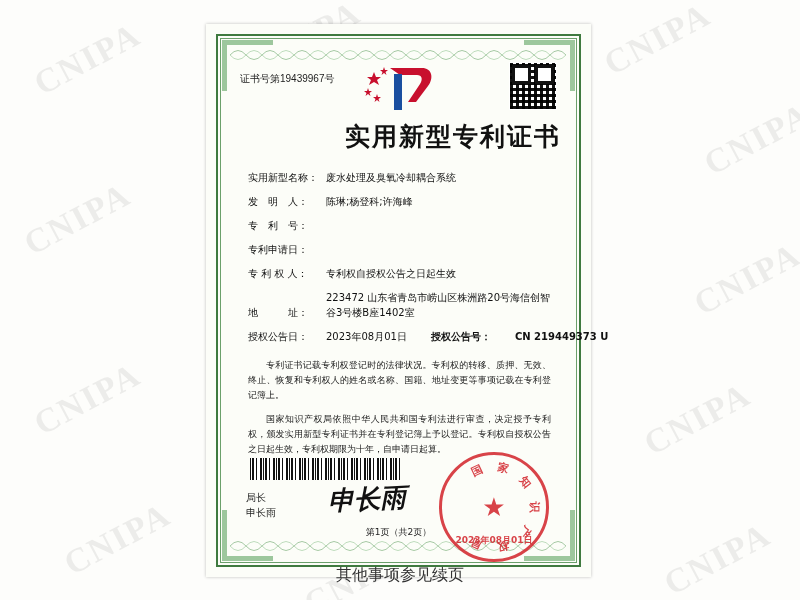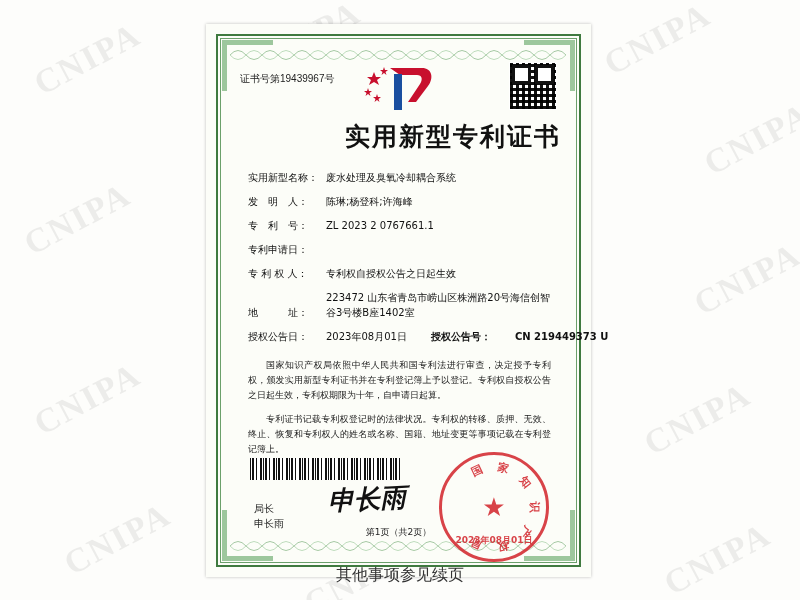--- a/index.html
+++ b/index.html
@@ -193,25 +193,24 @@
     top: 400px;
     width: 150px;
     height: 22px;
     background: repeating-linear-gradient(90deg,
       #111 0 1px, #fff 1px 2px, #111 2px 4px, #fff 4px 6px,
       #111 6px 7px, #fff 7px 10px, #111 10px 12px, #fff 12px 13px);
   }
 
   .sign-block {
     position: absolute;
-    left: 18px;
+    left: 10px;
     top: 432px;
     font-size: 10px;
     line-height: 15px;
-    margin-top: 11px;
   }
   .signature {
     position: absolute;
     left: 92px;
     top: 424px;
     font-family: "Liberation Serif", serif;
     font-size: 26px;
     font-style: italic;
     font-weight: bold;
     color: #111;
@@ -336,21 +335,20 @@
           <div class="frow">
             <div class="flabel">实用新型名称：</div>
             <div class="fvalue">废水处理及臭氧冷却耦合系统</div>
           </div>
           <div class="frow">
             <div class="flabel">发　明　人：</div>
             <div class="fvalue">陈琳;杨登科;许海峰</div>
           </div>
           <div class="frow">
             <div class="flabel">专　利　号：</div>
-            <div class="fvalue">ZL 2023 2 0767661.1</div>
           </div>
           <div class="frow">
             <div class="flabel">专利申请日：</div>
           </div>
           <div class="frow">
             <div class="flabel">专 利 权 人：</div>
             <div class="fvalue">专利权自授权公告之日起生效</div>
           </div>
           <div class="frow">
             <div class="flabel">地　　　址：</div>
@@ -358,22 +356,22 @@
           </div>
           <div class="frow inline">
             <div class="flabel">授权公告日：</div>
             <div class="fvalue">2023年08月01日</div>
             <div class="sublabel">授权公告号：</div>
             <div class="sublabel">CN 219449373 U</div>
           </div>
         </div>
 
       <div class="body-text" id="body-text">
+          <p>专利证书记载专利权登记时的法律状况。专利权的转移、质押、无效、终止、恢复和专利权人的姓名或名称、国籍、地址变更等事项记载在专利登记簿上。</p>
           <p>国家知识产权局依照中华人民共和国专利法进行审查，决定授予专利权，颁发实用新型专利证书并在专利登记簿上予以登记。专利权自授权公告之日起生效，专利权期限为十年，自申请日起算。</p>
-          <p>专利证书记载专利权登记时的法律状况。专利权的转移、质押、无效、终止、恢复和专利权人的姓名或名称、国籍、地址变更等事项记载在专利登记簿上。</p>
         </div>
 
       <div class="barcode"></div>
 
       <div class="sign-block">
         <div>局长</div>
         <div>申长雨</div>
       </div>
       <div class="signature">申长雨</div>
 

